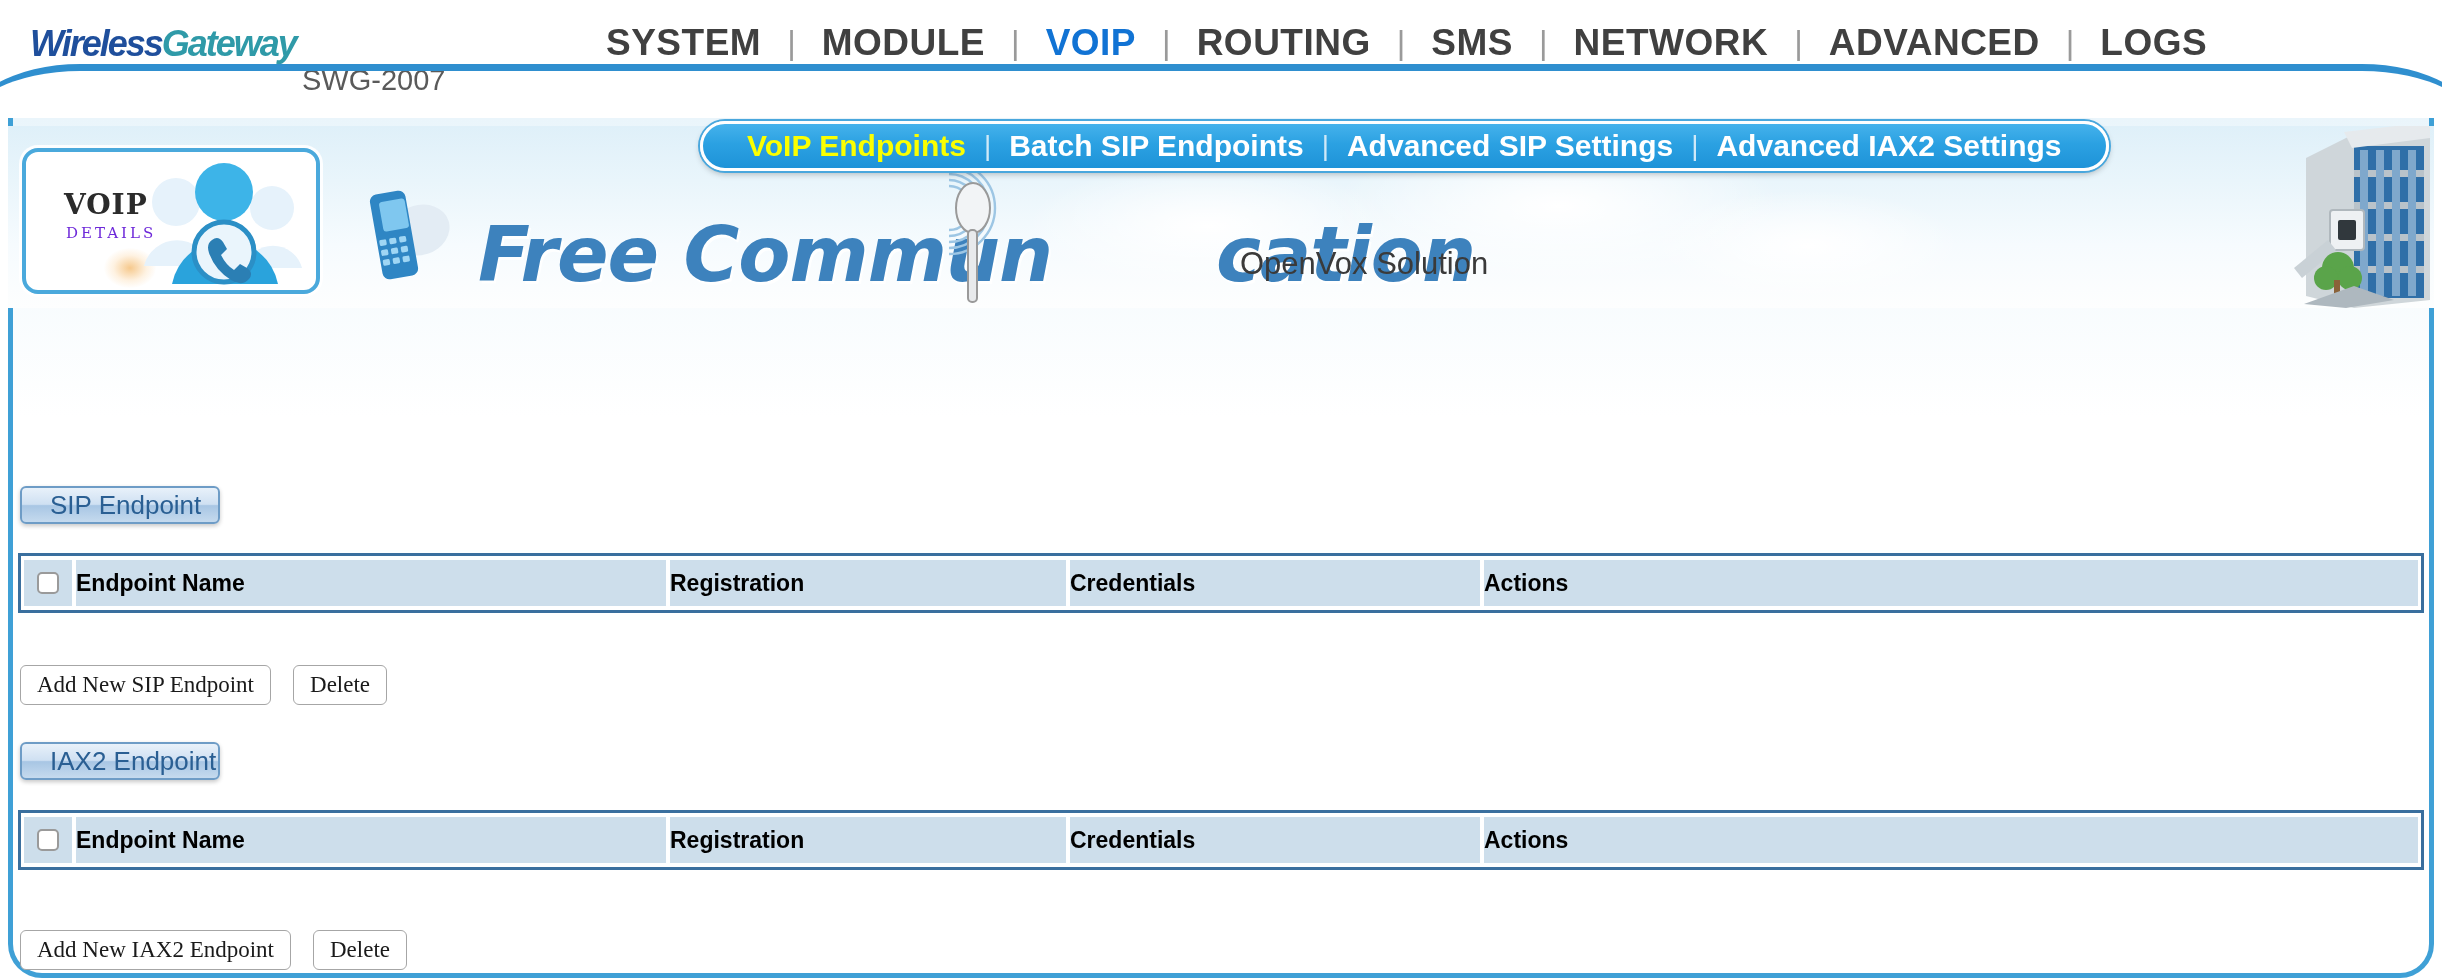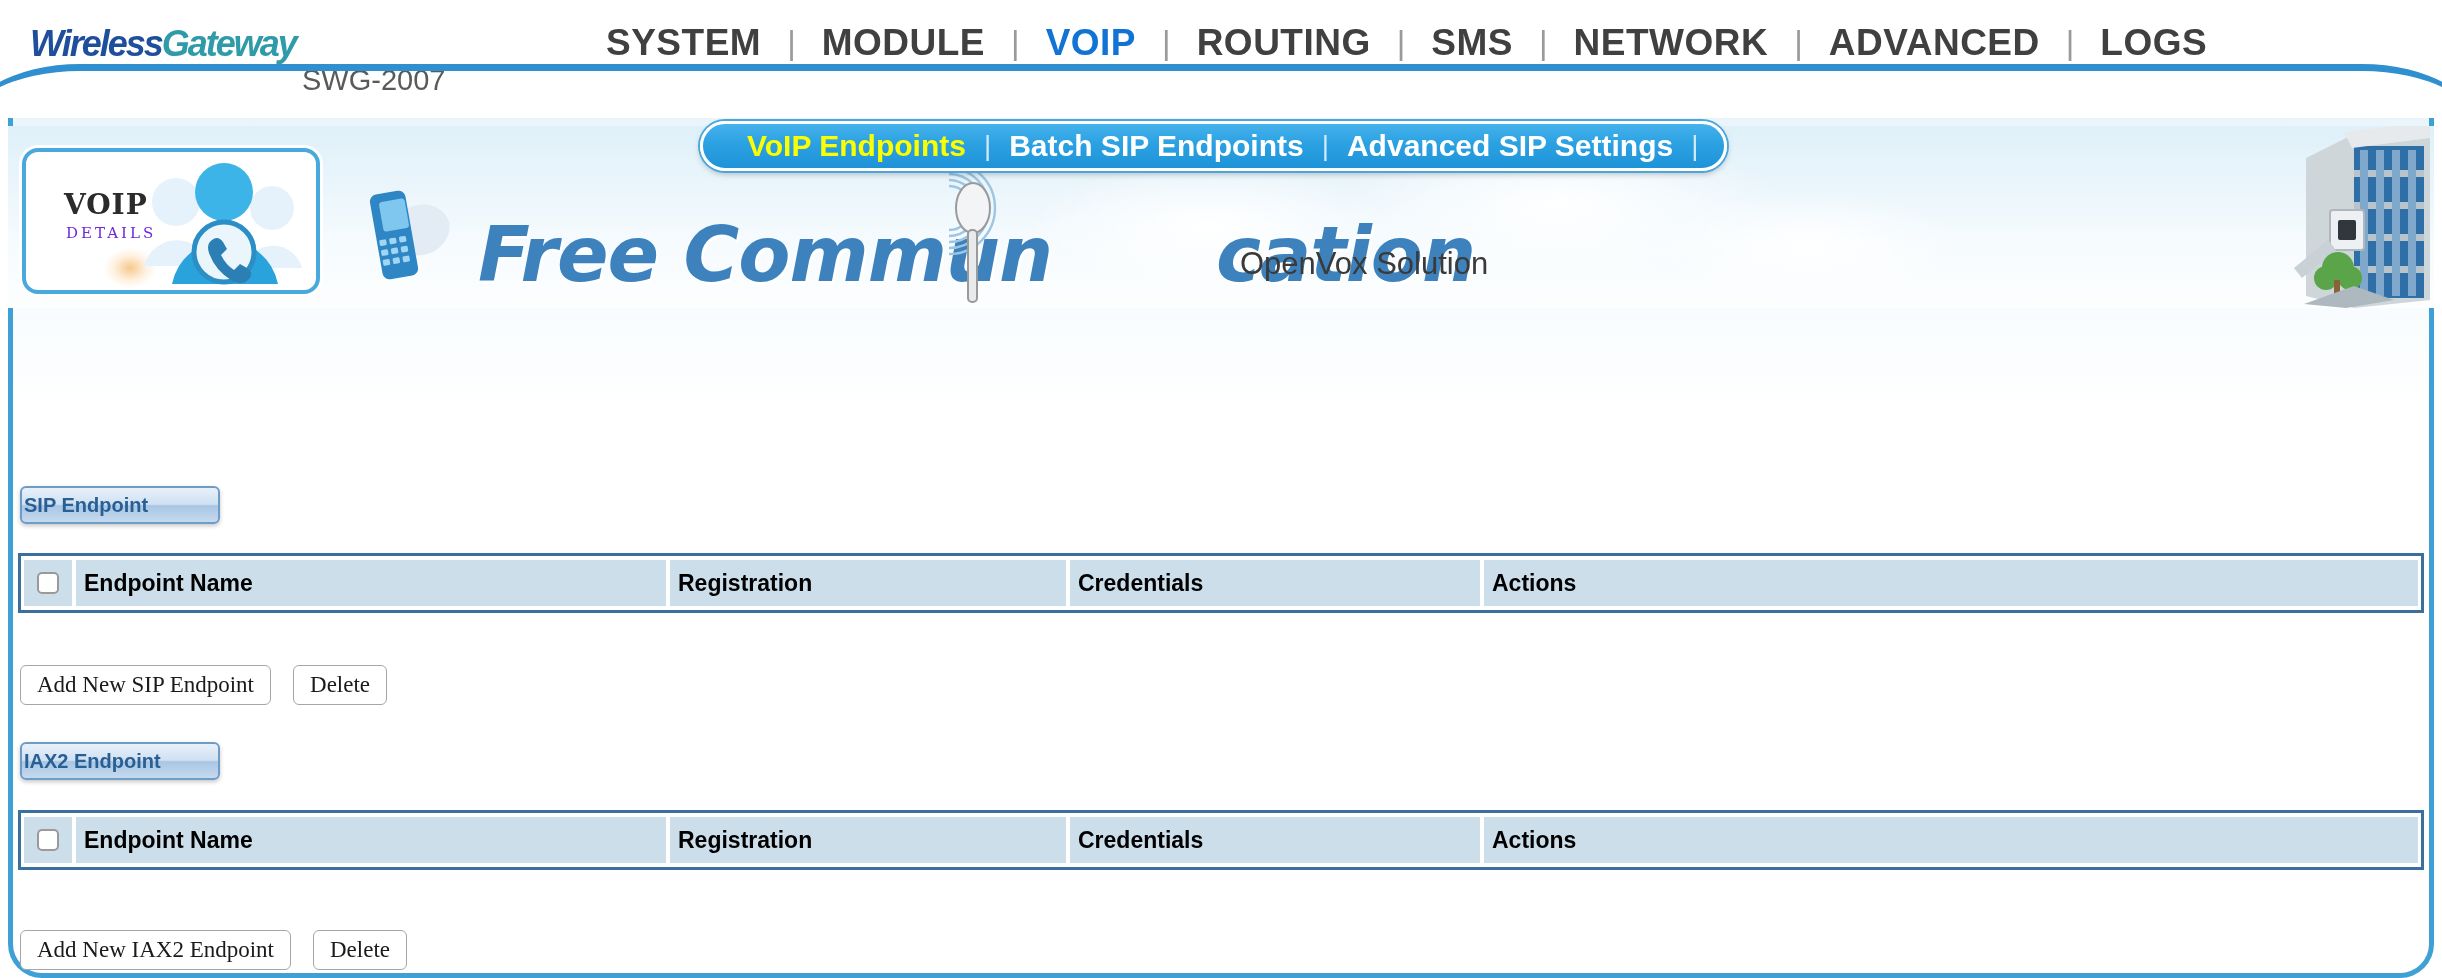--- a/index.html
+++ b/index.html
@@ -142,37 +142,37 @@
   
   .sect-title{
     position:absolute;height:38px;width:200px;
     background:linear-gradient(180deg,#e8f1fa 0%,#cfe0f2 48%,#a8c6e4 52%,#c5daee 100%);
     border:2px solid #6e9cc6;border-radius:6px;
     box-shadow:0 2px 4px rgba(0,0,0,.22);
     display:flex;align-items:center;
     box-sizing:border-box;
   }
   .sect-title span{
-    margin-left:2px;font-size:20px;font-weight:bold;color:#2a5f93;
+    margin-left:28px;font-size:26px;font-weight:normal;color:#2a5f93;
     font-family:"Liberation Sans",sans-serif;
   }
 
   .tbl{
     position:absolute;left:18px;width:2406px;height:60px;
     border:3px solid #3a6f9e;background:#ffffff;
     box-sizing:border-box;
     display:flex;align-items:stretch;
     padding:4px 3px;
   }
   .th{
     background:#cddeeb;display:flex;align-items:center;
     margin-right:4px;box-sizing:border-box;
   }
   .th span{
-    font-size:23px;font-weight:bold;color:#000000;margin-left:8px;
+    font-size:23px;font-weight:bold;color:#000000;margin-left:0;
     font-family:"Liberation Sans",sans-serif;
     white-space:nowrap;
   }
   .th.c-chk{width:48px;justify-content:center;}
   .th.c-name{width:590px;}
   .th.c-reg{width:396px;}
   .th.c-cred{width:410px;}
   .th.c-act{flex:1 1 auto;margin-right:0;}
   .chk{
     width:22px;height:22px;background:#ffffff;border:2px solid #9a9a9a;
@@ -357,15 +357,16 @@
     </div>
   </div>
 
   <div class="subnav">
     <div class="sub-item active">VoIP Endpoints</div>
     <div class="sub-sep">|</div>
     <div class="sub-item">Batch SIP Endpoints</div>
     <div class="sub-sep">|</div>
     <div class="sub-item">Advanced SIP Settings</div>
     <div class="sub-sep">|</div>
+    <div class="sub-item">Advanced IAX2 Settings</div>
   </div>
 
 </div>
 
 </body></html>

